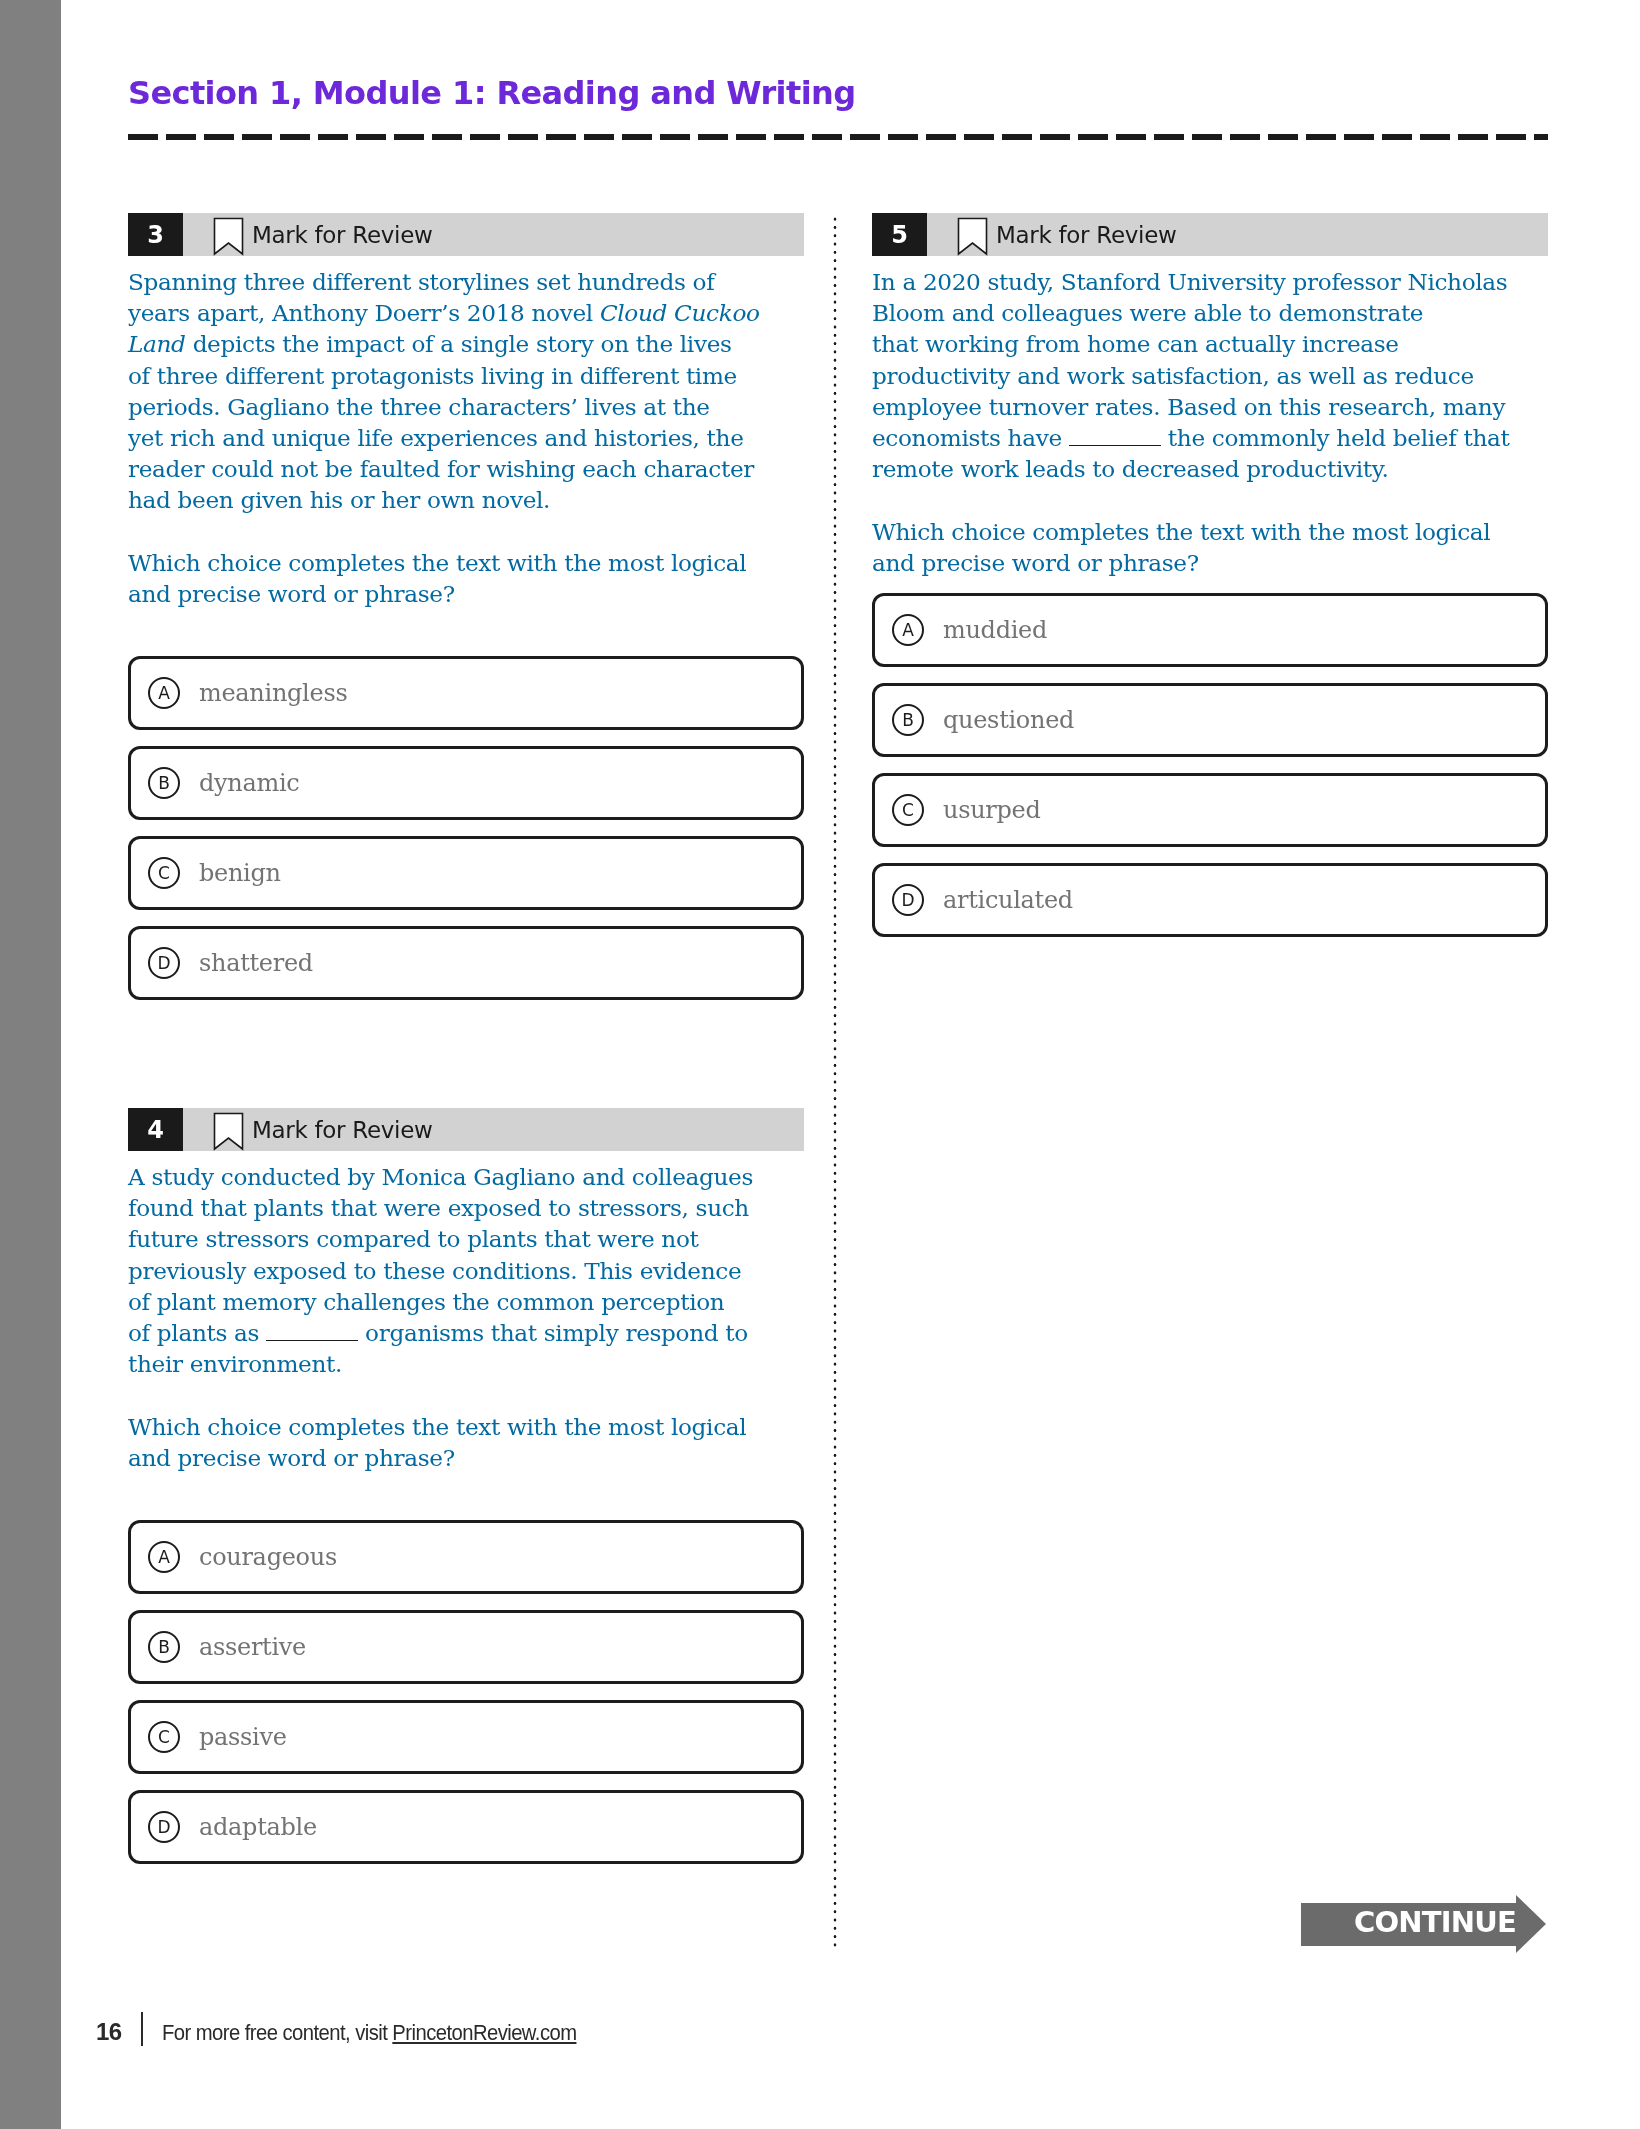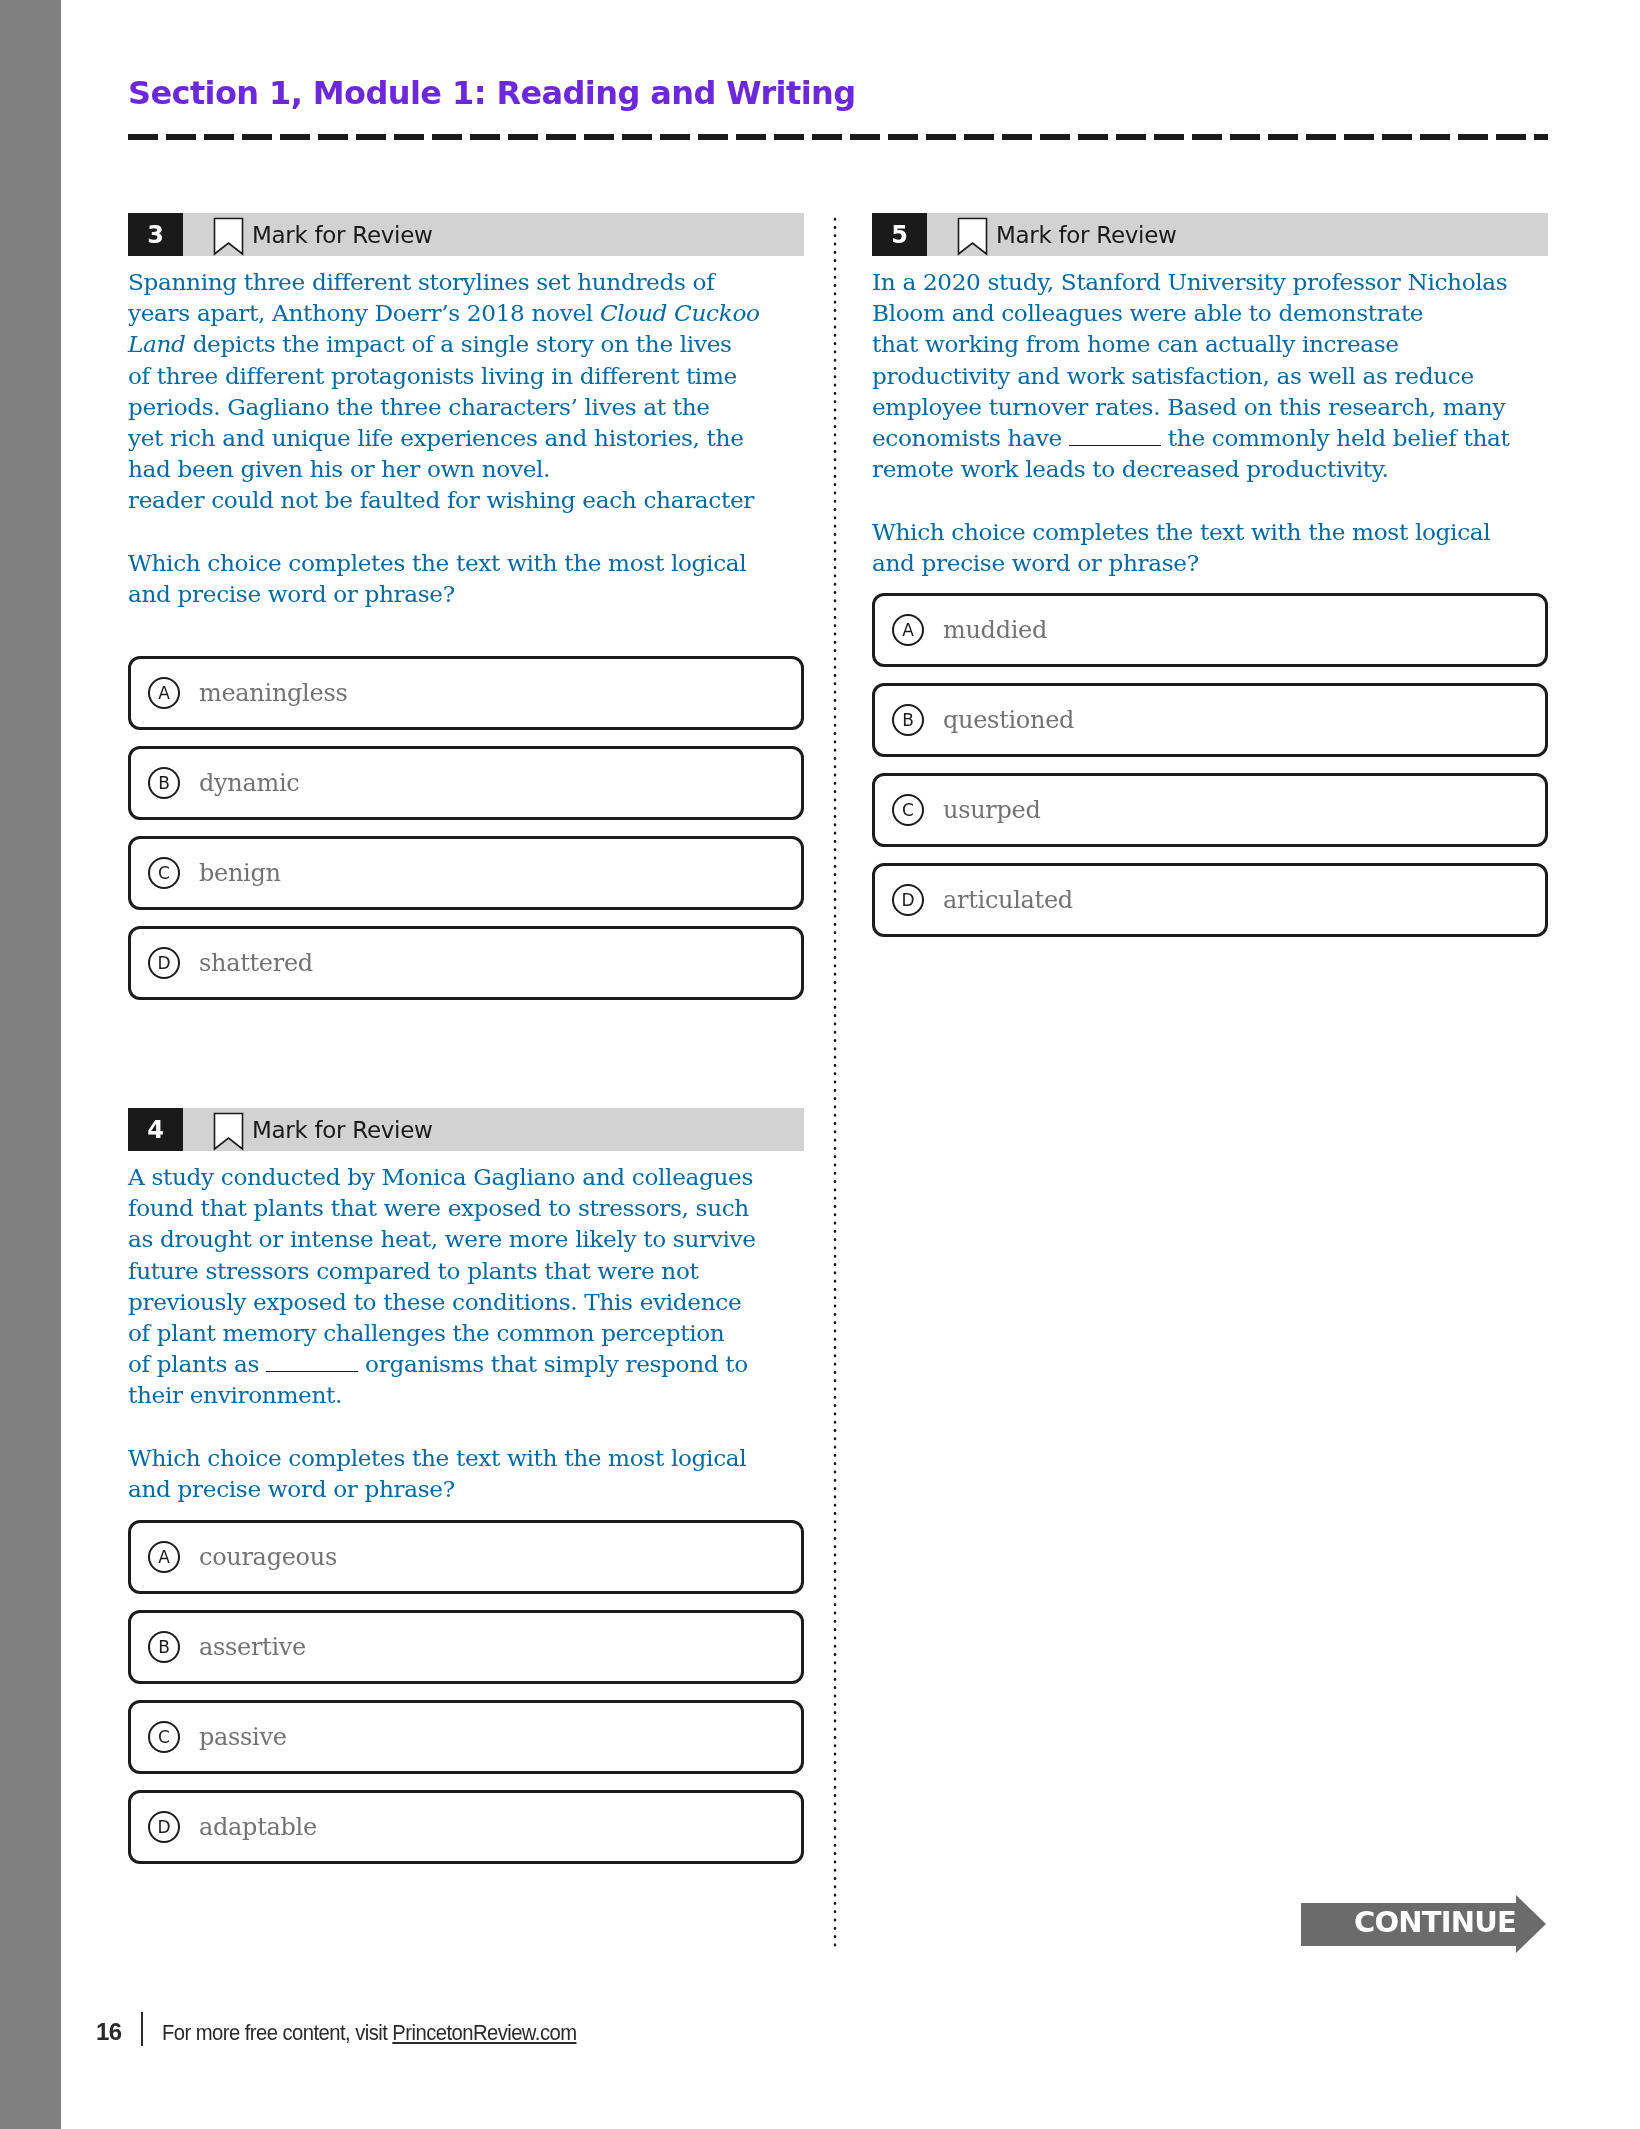--- a/index.html
+++ b/index.html
@@ -91,22 +91,22 @@
       </svg>
       <span class="mark-label">Mark for Review</span>
     </div>
     <div class="q-text">
       <span class="line"><span>Spanning three different storylines set hundreds of</span></span>
       <span class="line"><span>years apart, Anthony Doerr’s 2018 novel </span><i>Cloud Cuckoo</i></span>
       <span class="line"><i>Land</i><span> depicts the impact of a single story on the lives</span></span>
       <span class="line"><span>of three different protagonists living in different time</span></span>
       <span class="line"><span>periods. Gagliano the three characters’ lives at the</span></span>
       <span class="line"><span>yet rich and unique life experiences and histories, the</span></span>
+      <span class="line"><span>reader could not be faulted for wishing each character</span></span>
       <span class="line"><span>had been given his or her own novel.</span></span>
-      <span class="line"><span>reader could not be faulted for wishing each character</span></span>
       <span class="gap"></span>
       <span class="line">Which choice completes the text with the most logical</span>
       <span class="line">and precise word or phrase?</span>
     </div>
     <div class="choice" style="top: 443px;">
       <span class="choice-letter">A</span>
       <span class="choice-text">meaningless</span>
     </div>
     <div class="choice" style="top: 533px;">
       <span class="choice-letter">B</span>
@@ -125,21 +125,20 @@
     <div class="q-header">
       <div class="q-number">4</div>
       <svg class="bookmark-icon" viewBox="0 0 31 39">
         <path d="M1.5 1.5 H29.5 V37 L15.5 26 L1.5 37 Z" fill="#ffffff" stroke="#1a1a1a" stroke-width="1.6" stroke-linejoin="miter"></path>
       </svg>
       <span class="mark-label">Mark for Review</span>
     </div>
     <div class="q-text">
       <span class="line"><span>A study conducted by Monica Gagliano and colleagues</span></span>
       <span class="line"><span>found that plants that were exposed to stressors, such</span></span>
-      <span class="line"><span>as drought or intense heat, were more likely to survive</span></span>
       <span class="line"><span>future stressors compared to plants that were not</span></span>
       <span class="line"><span>previously exposed to these conditions. This evidence</span></span>
       <span class="line"><span>of plant memory challenges the common perception</span></span>
       <span class="line"><span>of plants as </span><span class="blank"></span><span> organisms that simply respond to</span></span>
       <span class="line"><span>their environment.</span></span>
       <span class="gap"></span>
       <span class="line">Which choice completes the text with the most logical</span>
       <span class="line">and precise word or phrase?</span>
     </div>
     <div class="choice" style="top: 412px;">

